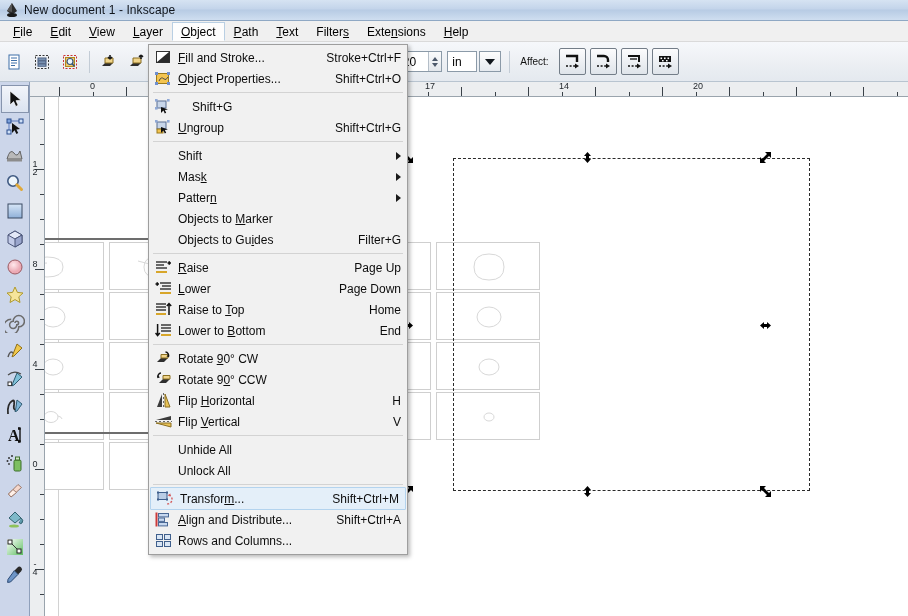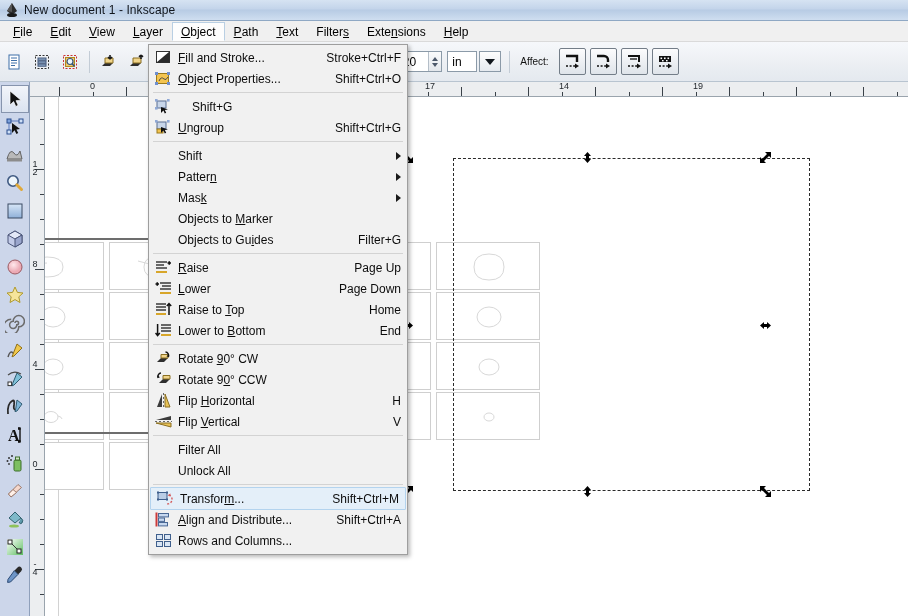--- a/index.html
+++ b/index.html
@@ -394,21 +394,21 @@
         <div class="htick" style="left: 799.5px; height: 4px;"></div>
         <div class="htick" style="left: 833px; height: 9px;"></div>
         <div class="htick" style="left: 866.5px; height: 4px;"></div>
       </div>
     <div id="hlabels">
         <div class="hlab" style="left: 60px;">0</div>
         <div class="hlab" style="left: 127px;">2</div>
         <div class="hlab" style="left: 261px;">6</div>
         <div class="hlab" style="left: 395px;">17</div>
         <div class="hlab" style="left: 529px;">14</div>
-        <div class="hlab" style="left: 663px;">19</div>
+        <div class="hlab" style="left: 663px;">20</div>
       </div>
   </div>
 
   <div class="vruler">
     <div id="vticks">
         <div class="vtick" style="top: 22px; width: 4px;"></div>
         <div class="vtick" style="top: 47px; width: 4px;"></div>
         <div class="vtick" style="top: 72px; width: 9px;"></div>
         <div class="vtick" style="top: 97px; width: 4px;"></div>
         <div class="vtick" style="top: 122px; width: 4px;"></div>
@@ -796,26 +796,26 @@
           <span class="acc">Shift+Ctrl+G</span>
         </div>
         <div class="sep"></div>
         <div class="row">
           <span class="ic"></span>
           <span class="txt">Shift</span>
           <span class="sub"></span>
         </div>
         <div class="row">
           <span class="ic"></span>
+          <span class="txt">Mas<u>k</u></span>
+          <span class="sub"></span>
+        </div>
+        <div class="row">
+          <span class="ic"></span>
           <span class="txt">Patter<u>n</u></span>
-          <span class="sub"></span>
-        </div>
-        <div class="row">
-          <span class="ic"></span>
-          <span class="txt">Mas<u>k</u></span>
           <span class="sub"></span>
         </div>
         <div class="row">
           <span class="ic"></span>
           <span class="txt">Objects to <u>M</u>arker</span>
         </div>
         <div class="row">
           <span class="ic"></span>
           <span class="txt">Objects to Gu<u>i</u>des</span>
           <span class="acc">Filter+G</span>
@@ -922,21 +922,21 @@
               <path d="M1 9 L16 9 L16 13 Z" fill="#e8c257" stroke="#8a6f22"></path>
               <line x1="0" y1="7.5" x2="17" y2="7.5" stroke="#666" stroke-dasharray="2 2"></line>
             </svg>
           </span>
           <span class="txt">Flip <u>V</u>ertical</span>
           <span class="acc">V</span>
         </div>
         <div class="sep"></div>
         <div class="row">
           <span class="ic"></span>
-          <span class="txt">Filter All</span>
+          <span class="txt">Unhide All</span>
         </div>
         <div class="row">
           <span class="ic"></span>
           <span class="txt">Unlock All</span>
         </div>
         <div class="sep"></div>
         <div class="row hl">
           <span class="ic">
             <svg width="17" height="15" viewBox="0 0 17 15">
               <rect x="1" y="1.5" width="9" height="7" fill="#b9cde6" stroke="#3f5f8c"></rect>

